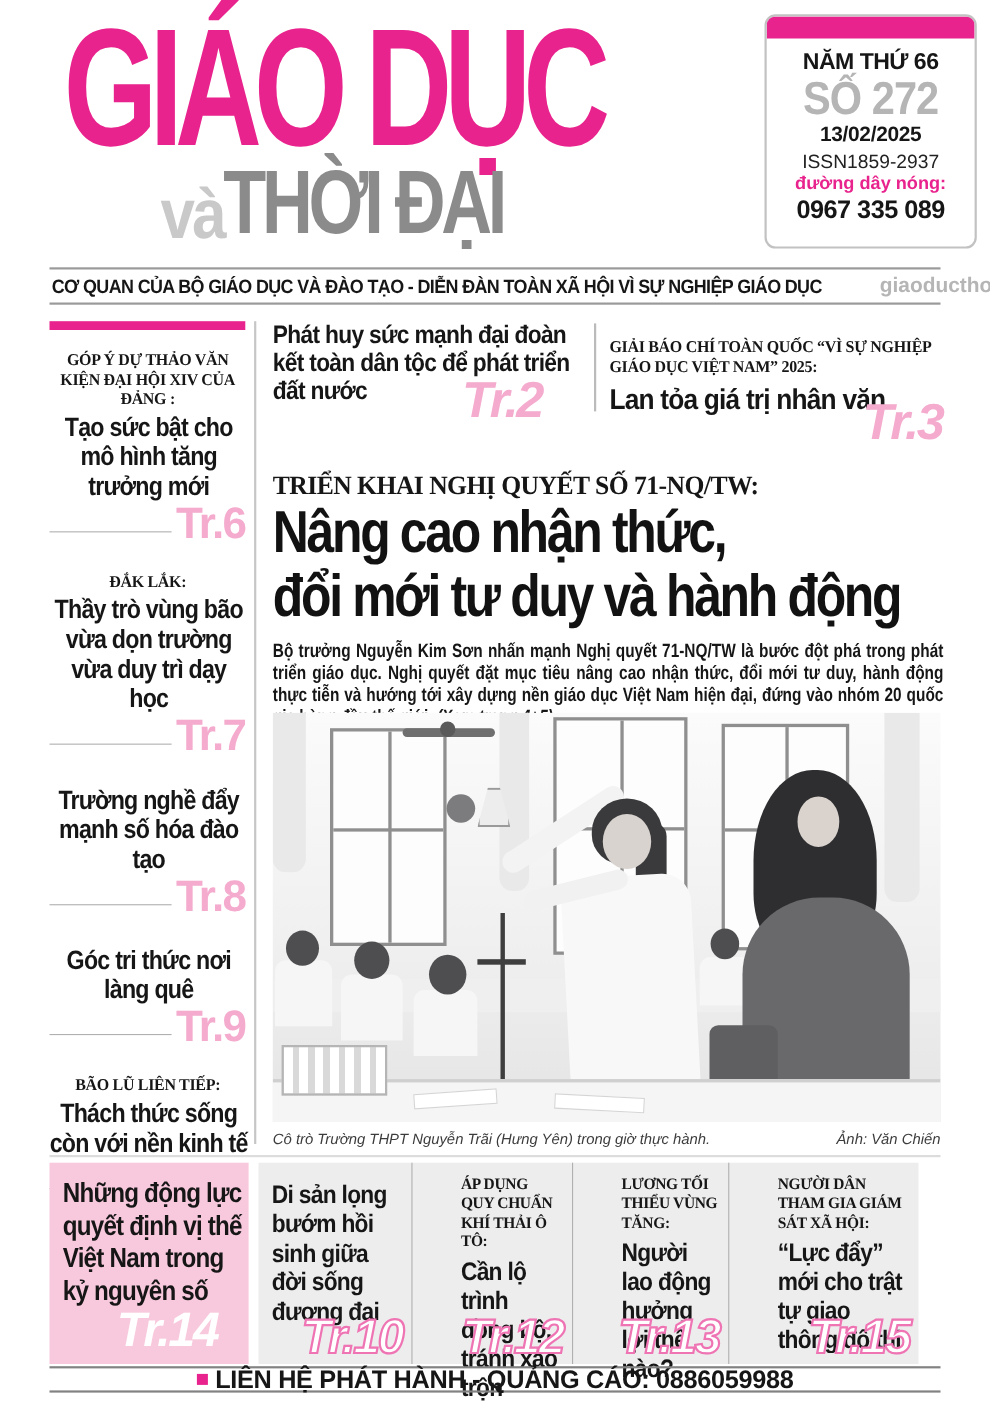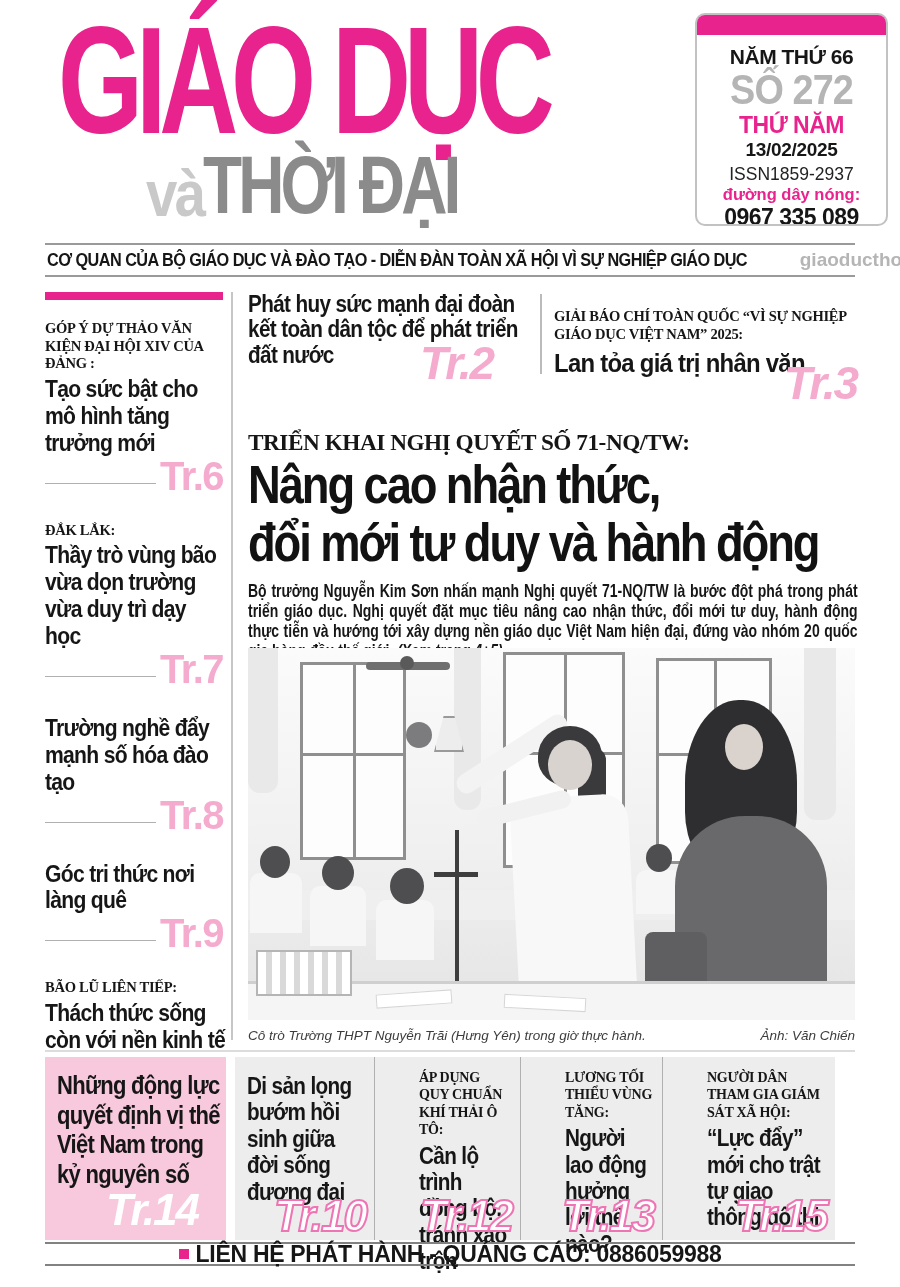--- a/index.html
+++ b/index.html
@@ -48,21 +48,21 @@
   .issue-weekday { font-size:23px; font-weight:bold; color:#e9238d; letter-spacing:-0.5px; }
   .issue-date { font-size:19px; font-weight:bold; letter-spacing:-0.3px; }
   .issue-issn { font-size:17.5px; color:#222; margin-top:3px; }
   .issue-hotline-label { font-size:16.5px; font-weight:bold; color:#e9238d; }
   .issue-hotline { font-size:23px; font-weight:bold; letter-spacing:-0.5px; }
 
   
   .sidebar { position:absolute; left:45px; top:292px; width:178px; }
   .sidebar-topbar { height:8px; background:#e9238d; margin-bottom:20px; }
   .side-rule { position:absolute; left:231px; top:292px; width:1.5px; height:748px; background:#c6c6c6; }
-  .side-item { margin-bottom:27px; }
+  .side-item { margin-bottom:27px;text-align:center; }
   .side-kicker {
     font-family:"Liberation Serif", serif; font-weight:bold; font-size:15px;
     line-height:1.18; letter-spacing:-0.3px; transform:scaleX(0.97); transform-origin:left top; width:184px;
   }
   .side-title {
     font-weight:bold; font-size:24px; line-height:1.12; letter-spacing:-0.8px;
     transform:scaleX(0.88); transform-origin:left top; width:205px; margin-top:3px;
   }
   .page-row { display:flex; align-items:flex-end; margin-top:0; }
   .page-rule { flex:1; border-bottom:1.5px solid #b0b0b0; margin-bottom:11px; }
@@ -196,21 +196,20 @@
 
   <div class="mast-title">GIÁO DỤC</div>
   <div class="mast-sub">
     <span class="mast-va">và</span><span class="mast-thoidai">THỜI ĐẠI</span>
   </div>
 
   <div class="issue-box">
     <div class="issue-topbar"></div>
     <div class="issue-year">NĂM THỨ 66</div>
     <div class="issue-number">SỐ 272</div>
-    <div class="issue-weekday">THỨ NĂM</div>
     <div class="issue-date">13/02/2025</div>
     <div class="issue-issn">ISSN1859-2937</div>
     <div class="issue-hotline-label">đường dây nóng:</div>
     <div class="issue-hotline">0967 335 089</div>
   </div>
 
   <div class="tagline">
     <span class="tagline-text">CƠ QUAN CỦA BỘ GIÁO DỤC VÀ ĐÀO TẠO - DIỄN ĐÀN TOÀN XÃ HỘI VÌ SỰ NGHIỆP GIÁO DỤC</span>
     <span class="site-url">giaoducthoidai.vn</span>
   </div>

